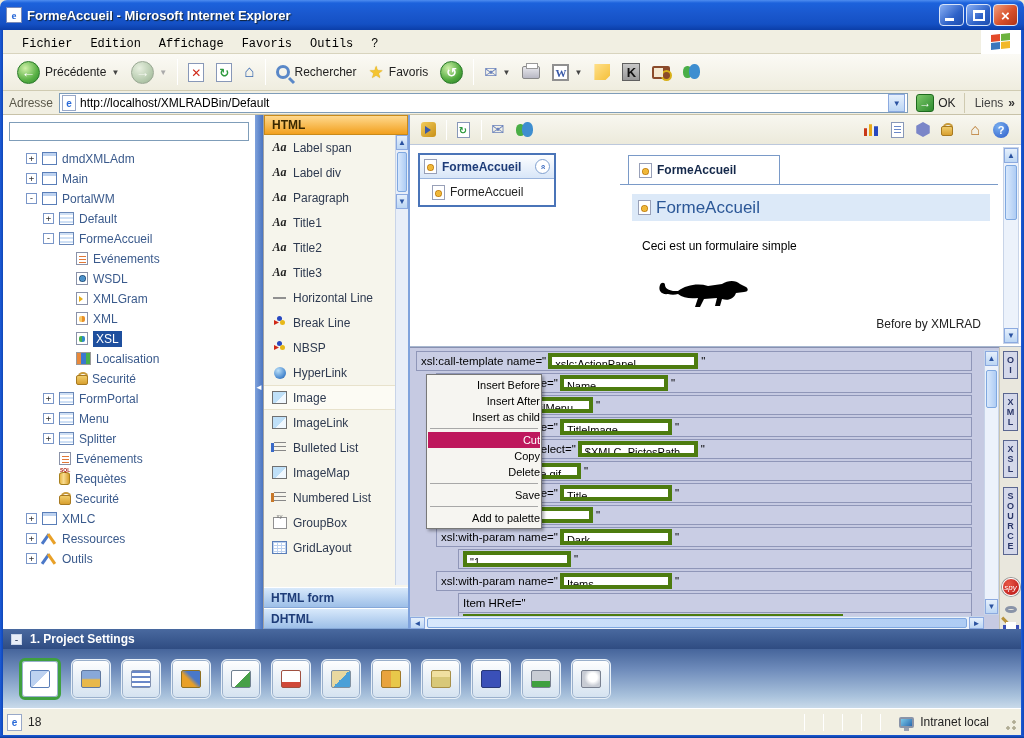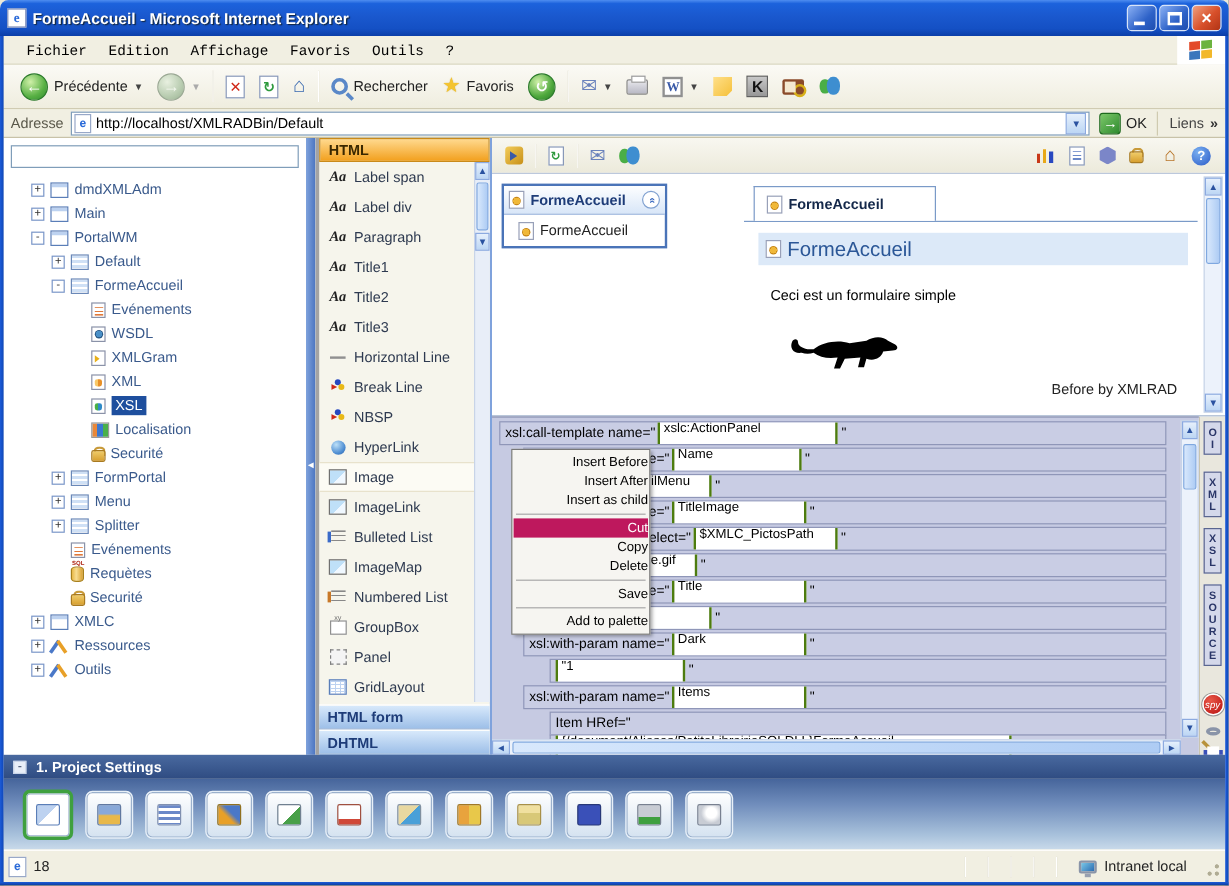--- a/index.html
+++ b/index.html
@@ -93,21 +93,21 @@
   .ti-lock::before{content:"";position:absolute;left:2px;top:0;width:6px;height:6px;border:2px solid #C89A3A;border-radius:50% 50% 0 0;border-bottom:none;}
   .ti-lock::after{content:"";position:absolute;left:0;bottom:0;width:10px;height:8px;background:linear-gradient(180deg,#F0CC6A,#D8A030);border:1px solid #A87A20;border-radius:2px;}
   .ti-sql{width:11px;background:linear-gradient(90deg,#E8B848,#F8DC90 40%,#D8A030);border:1px solid #A8801C;border-radius:40%/22%;}
   .ti-sql::before{content:"SQL";position:absolute;top:-6px;left:0;font-size:5px;font-weight:bold;color:#B02818;}
   .ti-tools::before{content:"";position:absolute;left:2px;top:1px;width:3px;height:12px;background:#4A78C8;transform:rotate(35deg);}
   .ti-tools::after{content:"";position:absolute;left:8px;top:1px;width:3px;height:12px;background:#E8A028;transform:rotate(-35deg);}
   
   .vsplit{width:8px;background:linear-gradient(90deg,#7FA2DC,#4A74C0);position:relative;}
   .vsplit .arr{position:absolute;top:268px;left:0px;color:#fff;font-size:8px;}
   
-  .palette{width:145px;background:#F6F5EC;border-left:3px solid #a3a3a3;position:relative;display:flex;flex-direction:column;}
+  .palette{width:145px;background:#F6F5EC;border-left:1px solid #a3a3a3;position:relative;display:flex;flex-direction:column;}
   .phead{height:20px;background:linear-gradient(180deg,#FFD98E,#F2A01E);border:1px solid #C98A1A;font-weight:bold;font-size:12px;color:#3A2800;display:flex;align-items:center;padding-left:7px;flex:none;cursor:pointer;}
   .pitems{flex:1;overflow:hidden;padding-right:13px;}
   .prow{height:25px;display:flex;align-items:center;padding-left:7px;font-size:12px;color:#2E3A50;white-space:nowrap;cursor:pointer;}
   .prow.sel{background:#FCFBF4;box-shadow:inset 0 1px 0 #E8E2CC, inset 0 -1px 0 #E8E2CC;}
   .pfoot{height:21px;background:linear-gradient(180deg,#D8E9FB,#9DBFE8);border-top:1px solid #fff;border-bottom:1px solid #86A8D8;font-weight:bold;font-size:12px;color:#1E3C78;display:flex;align-items:center;padding-left:7px;flex:none;cursor:pointer;}
   .pscroll{position:absolute;right:0;top:20px;bottom:44px;width:13px;background:#E8EEF8;border-left:1px solid #C8D4E8;}
   .pi{width:17px;margin-right:5px;flex:none;display:inline-flex;align-items:center;justify-content:center;height:14px;position:relative;}
   .pi-aa{font-family:"Liberation Serif",serif;font-style:italic;font-weight:bold;font-size:12px;color:#222;}
   .pi-hr::after{content:"";width:13px;height:2px;background:#909090;}
   .pi-brk::before{content:"";width:5px;height:5px;background:#D02818;clip-path:polygon(0 0,100% 50%,0 100%);margin-right:1px;}
@@ -152,21 +152,21 @@
   .vscroll{position:absolute;right:2px;top:2px;bottom:2px;width:16px;background:#ECF2FB;border:1px solid #C8D4E8;display:flex;flex-direction:column;}
   .sbtn{height:15px;background:linear-gradient(180deg,#E6F0FC,#BCD6F4);border:1px solid #8CAAE0;color:#2A52A0;font-size:8px;text-align:center;line-height:14px;flex:none;cursor:pointer;}
   .sthumb{margin:2px 1px;height:55px;background:linear-gradient(90deg,#D8E8FC,#AECCF4);border:1px solid #7FA8E0;border-radius:2px;flex:none;cursor:pointer;}
   .strack{flex:1;}
   
   .editrow{flex:1;display:flex;min-height:0;}
   .editor{flex:1;background:#C6CAE2;position:relative;border-top:1px solid #8890B0;overflow:hidden;}
   .erow{position:absolute;height:20px;border:1px solid #8F96B8;background:#C9CDE4;display:flex;align-items:center;padding-left:4px;white-space:nowrap;overflow:hidden;}
   .epre,.esuf{font-size:11.5px;color:#000;margin-right:2px;}
   .esuf{margin-left:3px;}
-  .ebox{display:inline-block;height:27px;background:#fff;border:2px solid #4d7c0f;font-size:11px;line-height:15px;padding:0 3px;overflow:hidden;white-space:nowrap;flex:none;}
+  .ebox{display:inline-block;height:16px;background:#fff;border:4px solid #4d7c0f;font-size:11px;line-height:15px;padding:0 3px;overflow:hidden;white-space:nowrap;flex:none;}
   .ebox.ra{text-align:right;padding-right:16px;}
   .ctx{position:absolute;left:16px;top:26px;width:116px;background:#F6F5F1;border:1px solid #787878;box-shadow:2px 2px 3px rgba(0,0,0,.35);z-index:6;padding:2px 1px;}
   .ctx-item{height:16px;line-height:16px;padding-left:7px;font-size:11px;color:#000;cursor:pointer;text-align:right;}
   .ctx-item.hl{background:#be185d;color:#fff;}
   .ctx-sep{height:1px;background:#A8A8A8;margin:3px 2px;}
   .evscroll{position:absolute;right:0;top:2px;bottom:14px;width:15px;background:#ECF2FB;border:1px solid #C8D4E8;display:flex;flex-direction:column;}
   .evscroll .sthumb{height:38px;}
   .ehscroll{position:absolute;left:0;right:15px;bottom:0;height:13px;background:#ECF2FB;border-top:1px solid #C8D4E8;display:flex;}
   .ehscroll .sbtn{width:15px;height:12px;line-height:11px;}
   .ehscroll .sthumb{height:auto;flex:1;margin:1px 2px;}
@@ -501,24 +501,20 @@
             <span class="pi pi-img"></span>
             <span>ImageMap</span>
           </div>
           <div class="prow">
             <span class="pi pi-olist"></span>
             <span>Numbered List</span>
           </div>
           <div class="prow">
             <span class="pi pi-group"></span>
             <span>GroupBox</span>
-          </div>
-          <div class="prow">
-            <span class="pi pi-panel"></span>
-            <span>Panel</span>
           </div>
           <div class="prow">
             <span class="pi pi-grid"></span>
             <span>GridLayout</span>
           </div>
         </div>
       <div class="pfoot">HTML form</div>
       <div class="pfoot">DHTML</div>
       <div class="pscroll">
         <div class="sbtn">▲</div>

